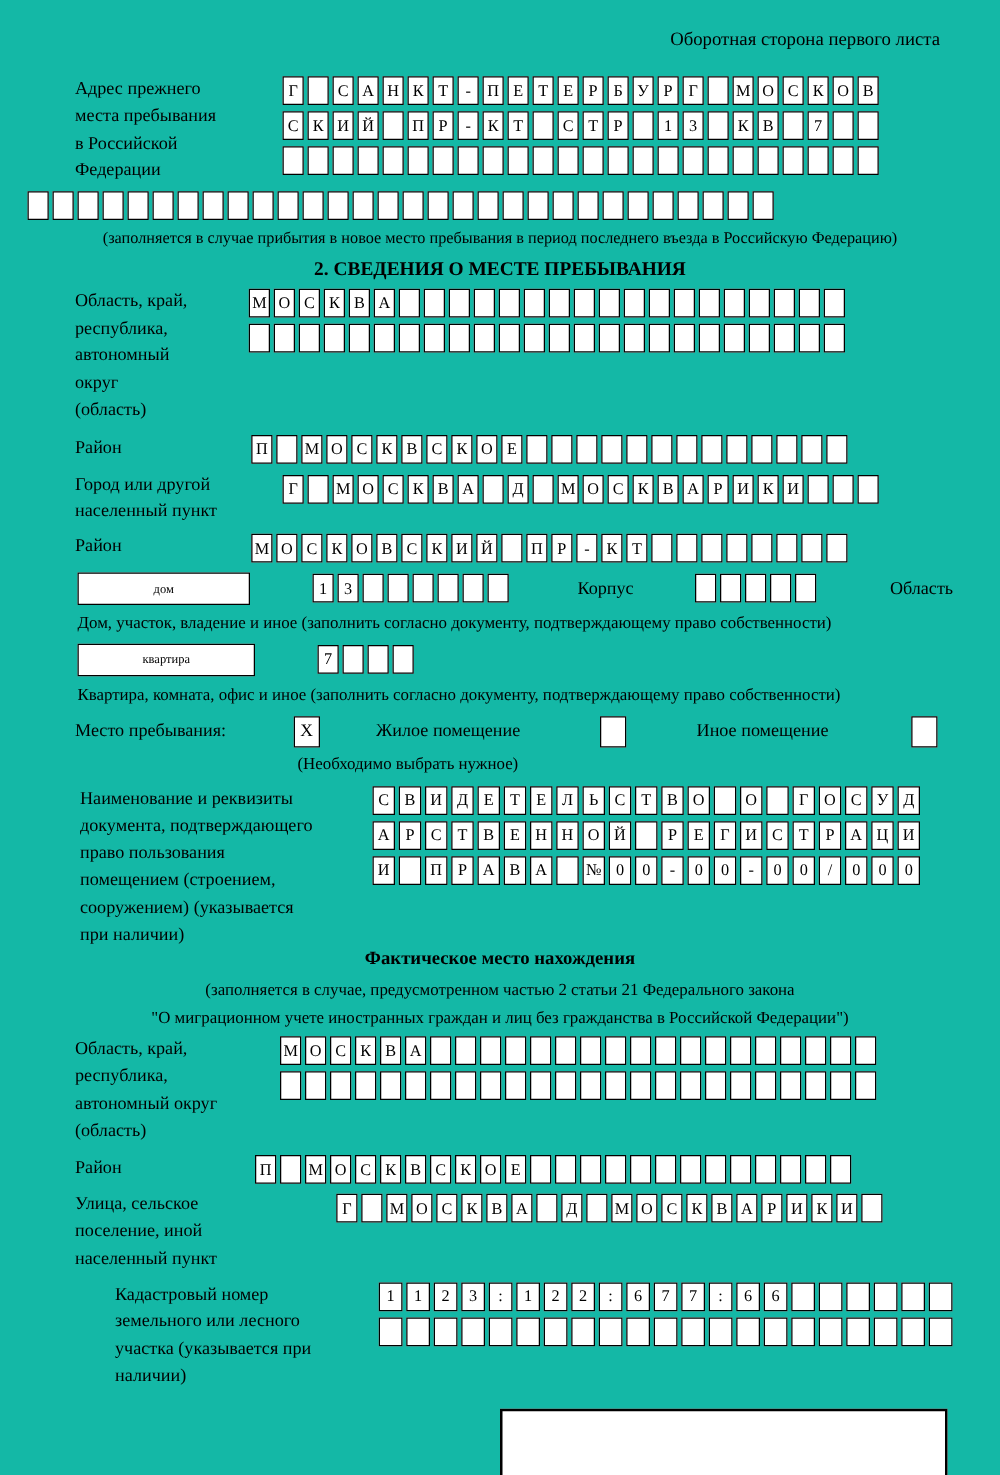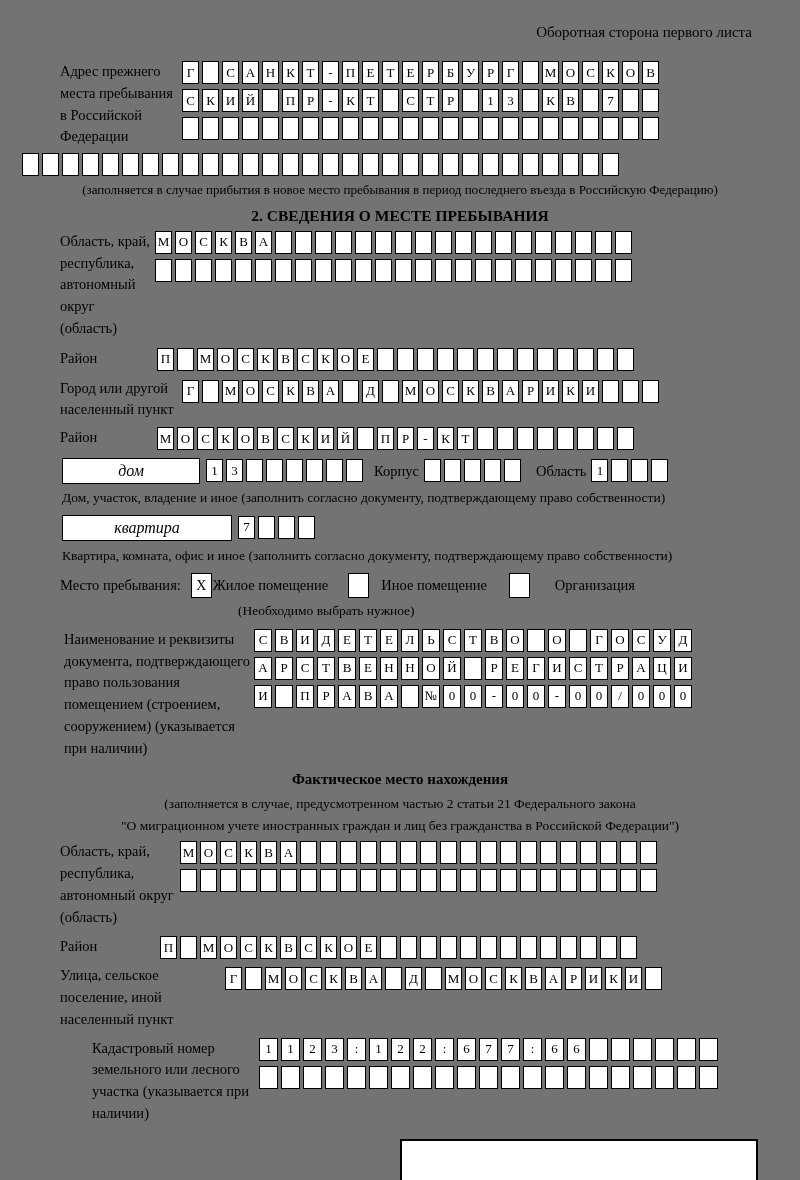--- a/index.html
+++ b/index.html
@@ -1,39 +1,39 @@
 <!DOCTYPE html>
 <html><head>
 <meta charset="utf-8">
 <style>
   * { box-sizing: border-box; }
   body { margin: 0; background: #fff; }
   .page {
-    width: 800px; height: 1180px; overflow: hidden; background: #737373;
+    width: 800px; height: 1180px; overflow: hidden; background: #14b8a6;
     font-family: "Liberation Serif", "DejaVu Serif", serif; color: #000;
   }
   .page-note { text-align: right; padding: 24px 48px 0 0; font-size: 15px; }
-  .row { display: flex; align-items: flex-start; }
+  .row { display: flex; align-items: flex-start; gap: 44px; }
   .lbl { font-size: 14.5px; line-height: 1.5; flex: none; }
   .cellrows { display: flex; flex-direction: column; row-gap: 5px; }
   .cellrow { display: flex; flex: none; }
   .cell {
     flex: none; width: 17px; height: 23px; border: 1.6px solid #000;
     margin-right: 3px; display: flex; align-items: center; justify-content: center;
     font-size: 13px; background: #fff;
   }
   .cells-doc .cell { width: 18px; }
   .cells-wide .cell { width: 19px; }
   .caption { font-size: 13px; line-height: 1.45; }
   .center { text-align: center; }
   .sec-title { font-weight: bold; font-size: 15.5px; text-align: center; }
   .sub-title { font-weight: bold; font-size: 15px; text-align: center; }
   .wbox {
     flex: none; border: 1.6px solid #000; height: 26px; background: #fff;
-    display: flex; align-items: center; justify-content: center; font-size: 16px; font-style: italic;
+    display: flex; align-items: center; justify-content: center; font-size: 10px;
   }
   .checkbox {
     flex: none; width: 21px; height: 25px; border: 1.6px solid #000; background: #fff;
     display: inline-flex; align-items: center; justify-content: center; font-size: 14px;
   }
   .stampbox { width: 358px; height: 172px; border: 2px solid #000; background: #fff; }
 </style>
 </head>
 <body>
 
@@ -332,21 +332,21 @@
     <div class="cellrow" style="margin-top:1px">
         <span class="cell">1</span>
         <span class="cell"></span>
         <span class="cell"></span>
         <span class="cell"></span>
       </div>
   </div>
   <div class="caption" style="margin:4px 0 0 62px;font-size:13.5px">Дом, участок, владение и иное (заполнить согласно документу, подтверждающему право собственности)</div>
 
   <div class="row" style="margin:7px 0 0 62px">
-    <div class="wbox" style="width:170px">квартира</div>
+    <div class="wbox" style="width:142px">квартира</div>
     <div class="cellrow" style="margin:1px 0 0 6px">
         <span class="cell">7</span>
         <span class="cell"></span>
         <span class="cell"></span>
         <span class="cell"></span>
       </div>
   </div>
   <div class="caption" style="margin:5px 0 0 62px;font-size:13.5px">Квартира, комната, офис и иное (заполнить согласно документу, подтверждающему право собственности)</div>
 
   <div class="row" style="margin:8px 0 0 60px;align-items:center">
@@ -428,21 +428,21 @@
           <span class="cell">0</span>
           <span class="cell">0</span>
           <span class="cell">/</span>
           <span class="cell">0</span>
           <span class="cell">0</span>
           <span class="cell">0</span>
         </div>
     </div>
   </div>
 
-  <div class="sub-title" style="margin-top:12px">Фактическое место нахождения</div>
+  <div class="sub-title" style="">Фактическое место нахождения</div>
   <div class="caption center" style="margin-top:6px;font-size:13.5px">(заполняется в случае, предусмотренном частью 2 статьи 21 Федерального закона</div>
   <div class="caption center" style="margin-top:2px;font-size:13.5px">"О миграционном учете иностранных граждан и лиц без гражданства в Российской Федерации")</div>
 
   <div class="row" style="margin:6px 0 0 60px">
     <div class="lbl" style="width:120px">Область, край, республика, автономный округ (область)</div>
     <div class="cellrows">
       <div class="cellrow">
           <span class="cell">М</span>
           <span class="cell">О</span>
           <span class="cell">С</span>

